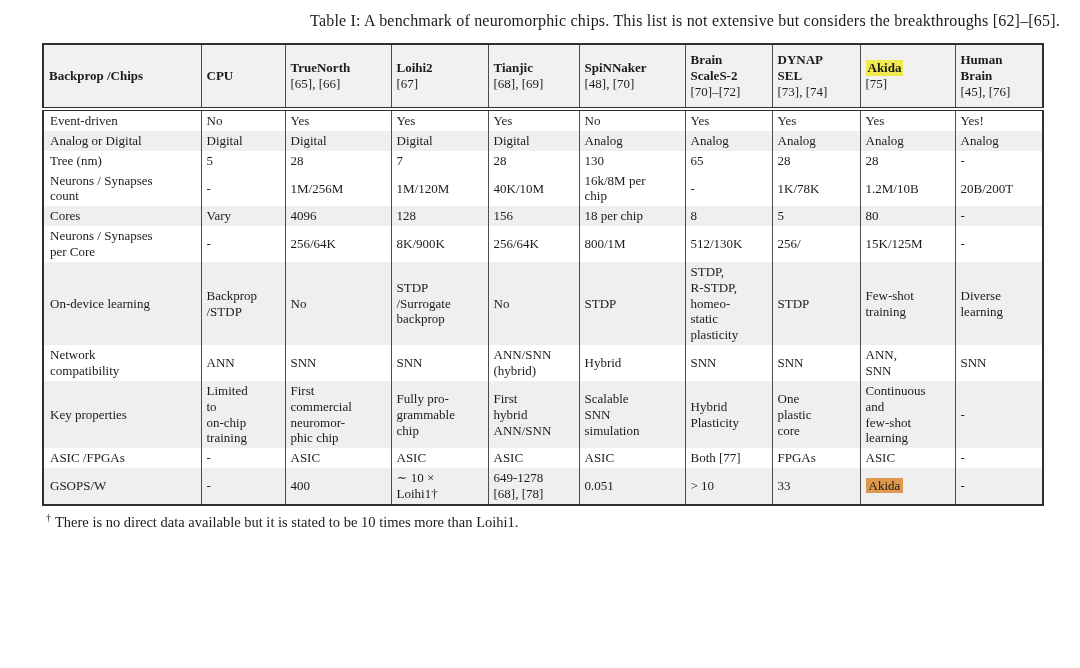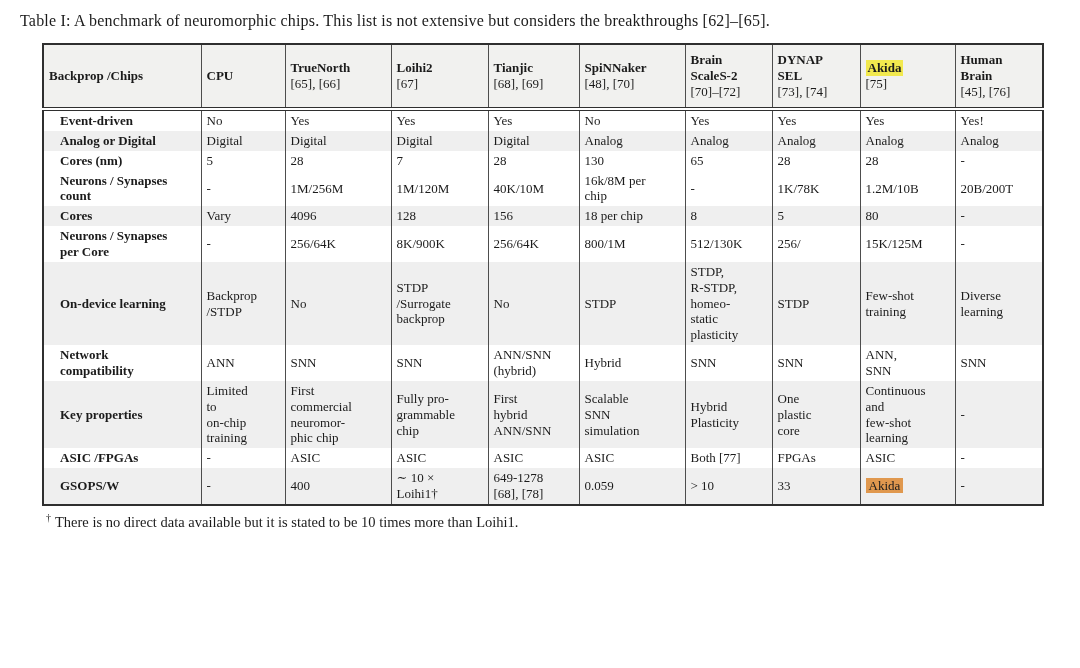--- a/index.html
+++ b/index.html
@@ -5,21 +5,21 @@
   html, body {
     margin: 0; padding: 0;
     width: 1080px; height: 668px;
     background: #ffffff;
     font-family: "Liberation Serif", "DejaVu Serif", serif;
     color: #1b1b1b;
     overflow: hidden;
   }
   .page-title {
     margin: 12px 20px 0 20px;
-    text-align: left;
+    text-align: right;
     font-size: 16px;
     letter-spacing: 0.2px;
     white-space: nowrap;
   }
   table.benchmark {
     margin: 13px 0 0 42px;
     width: 1000px;
     border-collapse: collapse;
     table-layout: fixed;
     border: 2px solid #2f2f2f;
@@ -47,21 +47,21 @@
   th:first-child, td:first-child { border-left: none; }
   thead th {
     background: var(--header-bg, #f1f1ef);
     border-bottom: 4px double #2f2f2f;
     font-weight: bold;
     padding: 6px 5px;
     height: 50px;
   }
   thead .col-name { display: inline-block; white-space: pre-line; }
   thead .col-refs { display: block; font-weight: normal; }
-  tbody th { font-weight: bold; padding-left: 16px; }
+  tbody th { font-weight: normal; padding-left: 6px; }
   tbody tr.stripe { background: var(--stripe, #efefef); }
   .hl-yellow {
     background: var(--yellow, #f2e94e);
     padding: 0 2px;
   }
   .hl-orange {
     background: var(--orange, #e0984e);
     padding: 0 3px;
   }
   .footnote {
@@ -124,21 +124,21 @@
         <td>Digital</td>
         <td>Digital</td>
         <td>Digital</td>
         <td>Analog</td>
         <td>Analog</td>
         <td>Analog</td>
         <td>Analog</td>
         <td>Analog</td>
       </tr>
       <tr>
-        <th>Cores (nm)</th>
+        <th>Tree (nm)</th>
         <td>5</td>
         <td>28</td>
         <td>7</td>
         <td>28</td>
         <td>130</td>
         <td>65</td>
         <td>28</td>
         <td>28</td>
         <td>-</td>
       </tr>
@@ -260,21 +260,21 @@
         <td>-</td>
       </tr>
       <tr class="stripe">
         <th>GSOPS/W</th>
         <td>-</td>
         <td>400</td>
         <td>∼ 10 ×
 Loihi1†</td>
         <td>649-1278
 [68], [78]</td>
-        <td>0.059</td>
+        <td>0.051</td>
         <td>&gt; 10</td>
         <td>33</td>
         <td><span class="hl-orange">Akida</span></td>
         <td>-</td>
       </tr>
     </tbody>
 </table>
 
 <div class="footnote"><sup>†</sup><span>There is no direct data available but it is stated to be 10 times more than Loihi1.</span></div>
 

